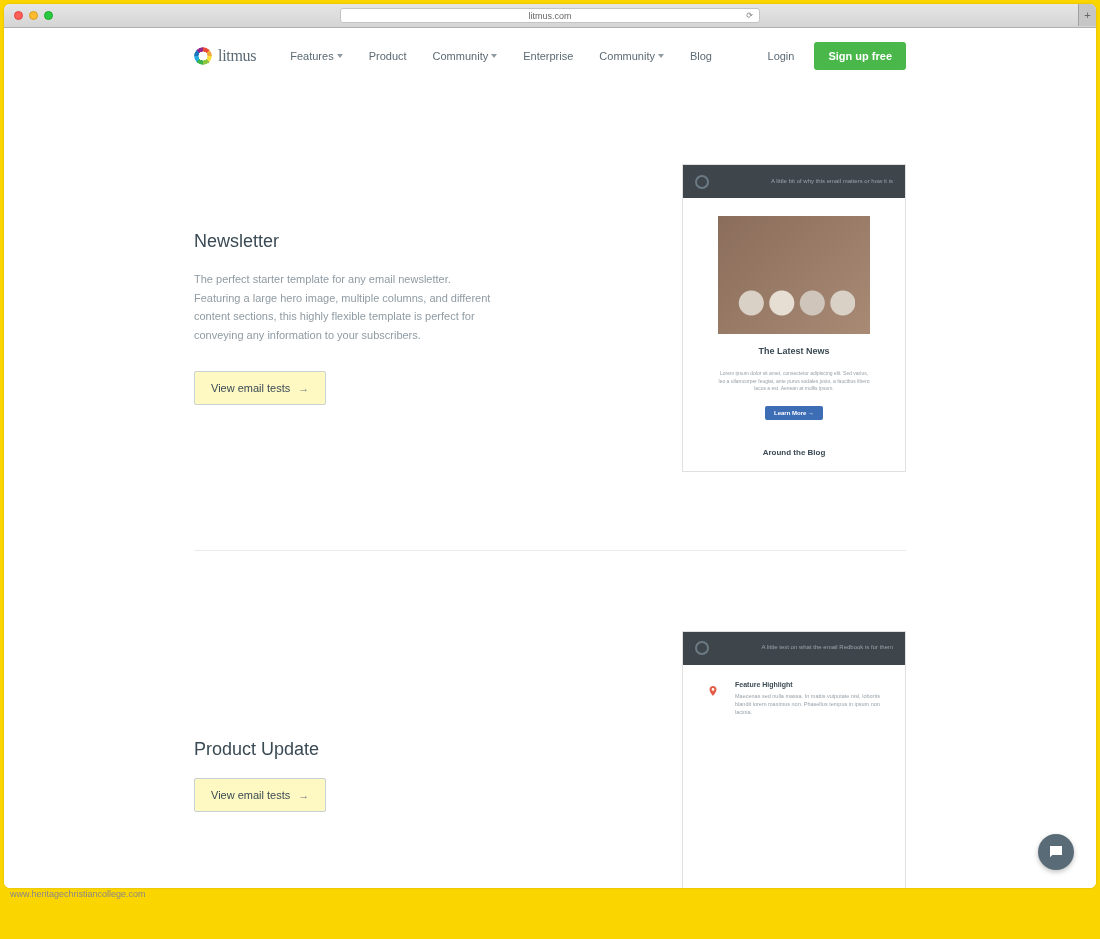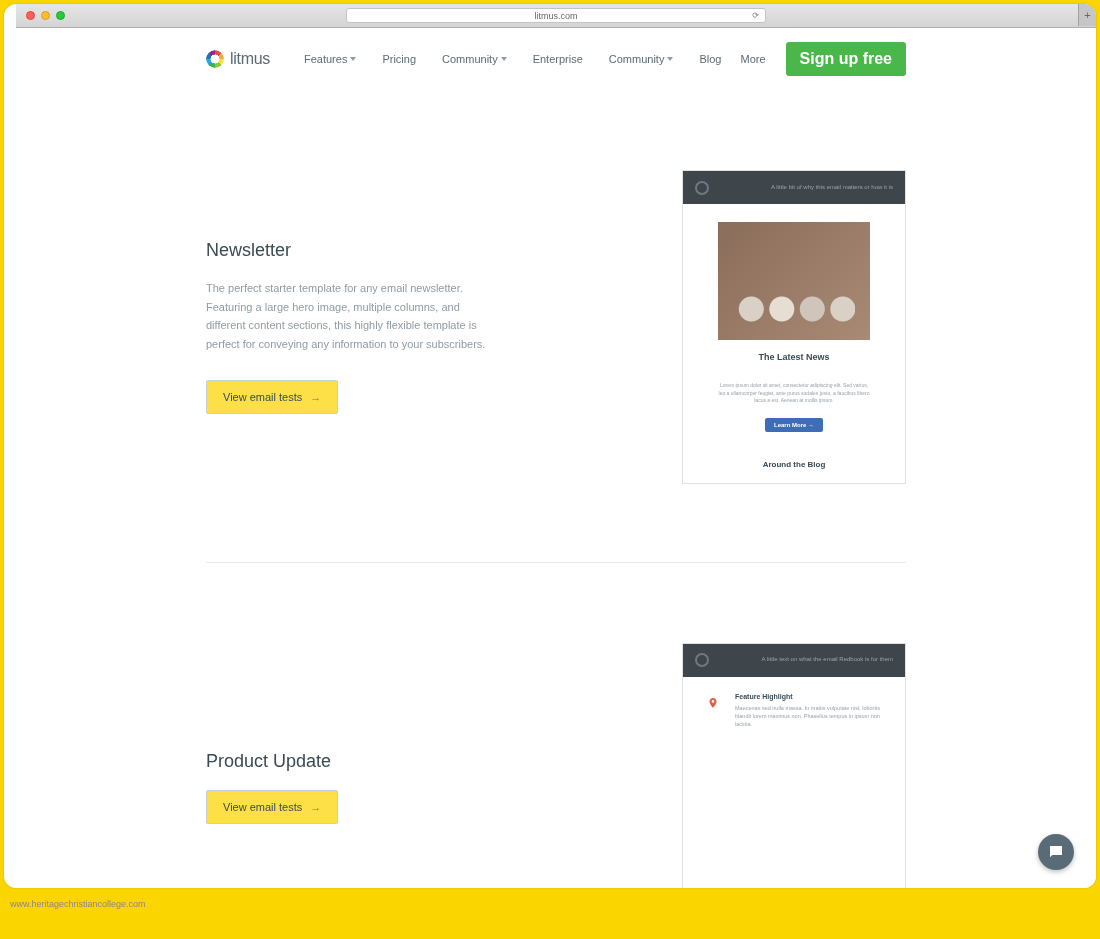--- a/index.html
+++ b/index.html
@@ -6,26 +6,25 @@
   body {
     font-family: -apple-system, BlinkMacSystemFont, "Segoe UI", Helvetica, Arial, sans-serif;
     background: #fbd500;
     padding: 0;
   }
   .outer-wrap {
     padding: 4px;
   }
   .browser-frame {
     background: #fff;
-    border-radius: 12px;
+    border-radius: 6px;
     overflow: hidden;
     box-shadow: 0 0 2px rgba(0,0,0,0.2);
     height: 884px;
     position: relative;
-    padding-left: 12px;
   }
   .browser-chrome {
     background: linear-gradient(#e6e6e6,#d4d4d4);
     border-bottom: 1px solid #b0b0b0;
     height: 24px;
     display: flex;
     align-items: center;
     padding: 0 10px;
     position: relative;
   }
@@ -79,21 +78,21 @@
   }
 
   .nav {
     display:flex;
     align-items:center;
     justify-content:space-between;
     padding: 14px 190px 14px 190px;
     border-bottom: none;
   }
   .nav-left { display:flex; align-items:center; gap:24px; }
-  .logo { display:flex; align-items:center; gap:6px; }
+  .logo { display:flex; align-items:center; gap:6px;font-family:Liberation Serif, serif; }
   .logo-mark {
     width:18px; height:18px; border-radius:50%;
     background:
       conic-gradient(#e94e3a 0 12.5%, #f2a93b 0 25%, #f7e03c 0 37.5%, #8cc63f 0 50%, #39b54a 0 62.5%, #27aae1 0 75%, #1b75bc 0 87.5%, #92278f 0 100%);
     -webkit-mask: radial-gradient(circle, transparent 35%, black 36%);
             mask: radial-gradient(circle, transparent 35%, black 36%);
   }
   .logo-text { font-size:16px; font-weight:500; color:#5b6a74; letter-spacing:-0.3px;}
   .nav-links { display:flex; gap:26px; font-size:11px; color:#5b6a74; align-items:center; margin-left:10px;}
   .nav-link { display:flex; align-items:center; gap:3px; cursor:pointer;text-align:center; }
@@ -101,21 +100,21 @@
     width:0;height:0;
     border-left:3px solid transparent;
     border-right:3px solid transparent;
     border-top:4px solid #8f9ba3;
   }
   .nav-right { display:flex; align-items:center; gap:20px; }
   .login { font-size:11px; color:#5b6a74; cursor:pointer; }
   .signup {
     background:#49b749; color:#fff;
     padding:8px 14px; border-radius:3px;
-    font-size:16px; font-weight:600;
+    font-size:11px; font-weight:600;
     cursor:pointer;
     border:none;
   }
 
   .content {
     padding: 0 190px;
   }
   .template-section {
     display:grid;
     grid-template-columns: 1fr 1fr;
@@ -137,21 +136,21 @@
     line-height:1.7;
     color:#8f9ba3;
     margin-bottom:26px;
     max-width: 310px;
   }
   .view-btn {
     display:inline-flex;
     align-items:center;
     gap:8px;
     border:1px solid #c9d0d4;
-    background:#fde047;
+    background:#fef9c3;
     padding:10px 16px;
     font-size:11px;
     color:#3a4a54;
     cursor:pointer;
     border-radius:2px;
   }
   .arrow-right { font-size:11px; color:#6d7a82; }
 
   
   .mock {
@@ -201,21 +200,21 @@
     content:"";
     position:absolute;
     bottom:15px;left:10%;
     width:80%;height:40px;
     background:
       radial-gradient(circle at 15% 60%, #d9d0c6 12px, transparent 13px),
       radial-gradient(circle at 40% 60%, #e6ded3 12px, transparent 13px),
       radial-gradient(circle at 65% 60%, #cfc5ba 12px, transparent 13px),
       radial-gradient(circle at 90% 60%, #d9d0c6 12px, transparent 13px);
   }
-  .mock-h { font-size:9px; color:#3a4a54; margin:12px 0 20px; font-weight:600;}
+  .mock-h { font-size:9px; color:#3a4a54; margin:12px 0 14px; font-weight:600;}
   .mock-p { font-size:5px; color:#98a2aa; line-height:1.5; margin-bottom:8px;}
   .mock-cta {
     display:inline-block;
     background:#3d6db5;
     color:#fff;
     font-size:6px;
     padding:4px 9px;
     border-radius:2px;
     font-weight:600;
   }
@@ -255,21 +254,21 @@
   }
   .pin svg { width:12px;}
   .feature-txt h4 { font-size:7px; color:#3a4a54; margin-bottom:4px; font-weight:600;}
   .feature-txt p { font-size:5.5px; color:#98a2aa; line-height:1.5;}
 
   
   .watermark {
     font-size:9px;
     color:#888;
     margin-left:6px;
-    margin-top:11px;
+    margin-top:1px;
   }
   .intercom {
     position:absolute;
     right:22px;
     bottom:18px;
     width:36px;height:36px;
     border-radius:50%;
     background:#5a6b78;
     display:flex;
     align-items:center;
@@ -305,40 +304,40 @@
         <div class="logo">
           <div class="logo-mark"></div>
           <span class="logo-text">litmus</span>
         </div>
         <div class="nav-links">
           <div class="nav-link">
             <span>Features</span>
             <span class="caret-down"></span>
           </div>
           <div class="nav-link">
-            <span>Pricing</span>
+            <span>Product</span>
           </div>
           <div class="nav-link">
             <span>Community</span>
             <span class="caret-down"></span>
           </div>
           <div class="nav-link">
             <span>Enterprise</span>
           </div>
           <div class="nav-link">
             <span>Community</span>
             <span class="caret-down"></span>
           </div>
           <div class="nav-link">
             <span>Blog</span>
           </div>
         </div>
       </div>
       <div class="nav-right">
-        <span class="login">More</span>
+        <span class="login">Login</span>
         <button class="signup">Sign up free</button>
       </div>
     </div>
 
     <div class="content">
 
       <div class="template-section">
         <div class="text-col">
           <h2 class="section-title">Newsletter</h2>
           <p class="section-desc">The perfect starter template for any email newsletter. Featuring a large hero image, multiple columns, and different content sections, this highly flexible template is perfect for conveying any information to your subscribers.</p>

